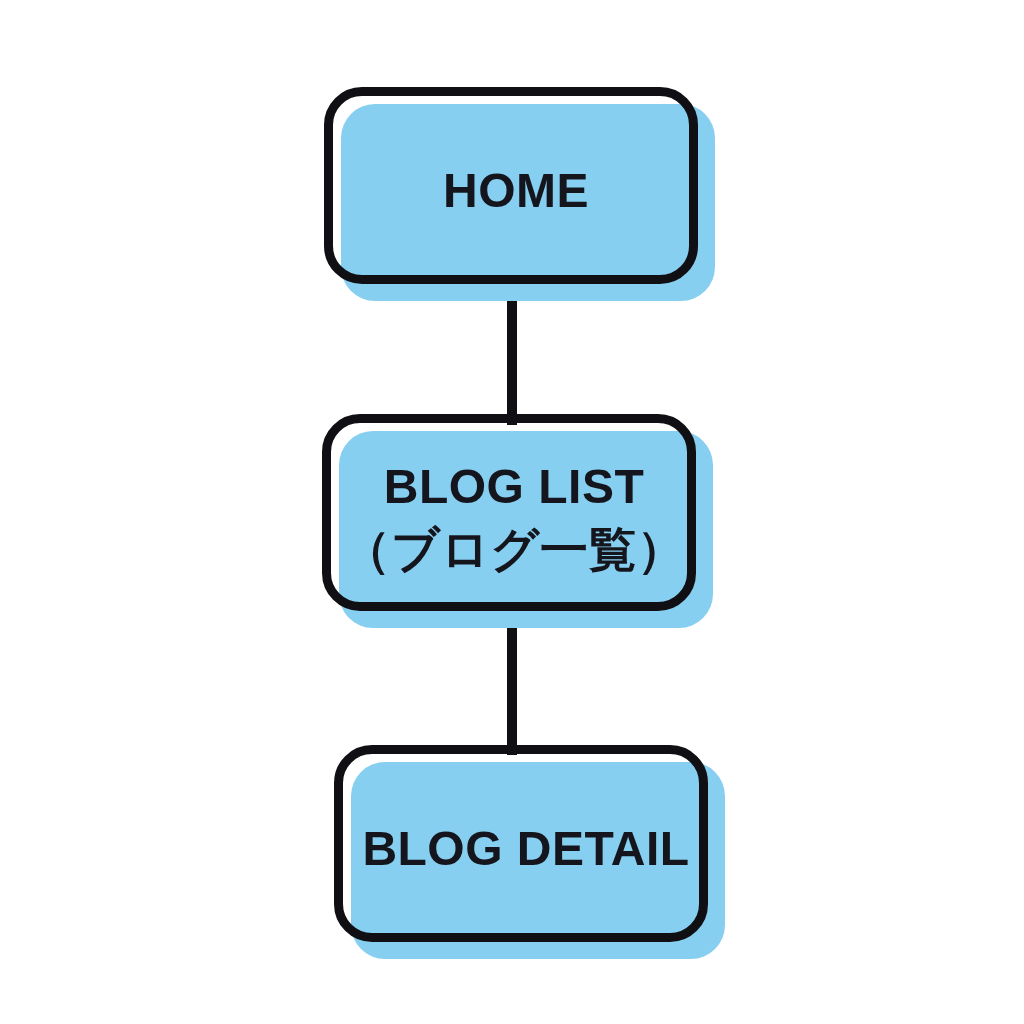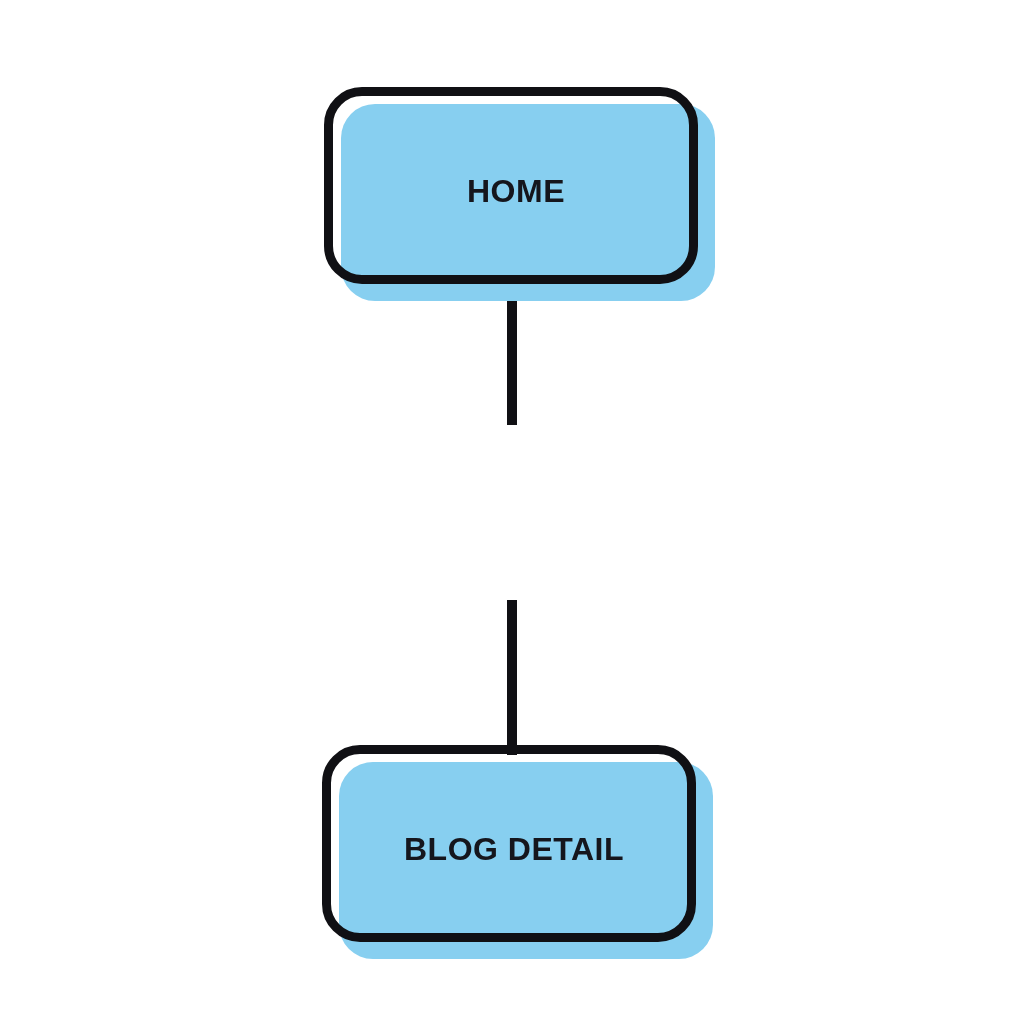--- a/index.html
+++ b/index.html
@@ -28,21 +28,21 @@
   .connector-1 { left: 507px; top: 275px; height: 150px; }
   .connector-2 { left: 507px; top: 600px; height: 155px; }
   .node {
     position: absolute;
     width: 374px;
     height: 197px;
     z-index: 1;
   }
   .node-1 { left: 324px; top: 87px; }
   .node-2 { left: 322px; top: 414px; }
-  .node-3 { left: 322px; top: 745px; }
+  .node-3 { left: 334px; top: 745px; }
   .node-fill {
     position: absolute;
     left: 17px;
     top: 17px;
     width: 100%;
     height: 100%;
     background: var(--node-fill);
     border-radius: 34px;
   }
   .node-outline {
@@ -56,41 +56,49 @@
     inset: 0;
     padding-top: 12px;
     padding-left: 10px;
     display: flex;
     flex-direction: column;
     align-items: center;
     justify-content: center;
     text-align: center;
     color: var(--text);
     font-weight: 700;
-    font-size: 32px;
+    font-size: 48px;
     line-height: 1.3;
     letter-spacing: 0.5px;
   }
 </style>
 </head>
 <body>
 
 <div class="canvas">
 
   <div class="connector connector-1"></div>
   <div class="connector connector-2"></div>
 
   <div class="node node-1">
     <div class="node-fill"></div>
     <div class="node-outline"></div>
     <div class="node-label">
       <div>HOME</div>
     </div>
   </div>
 
+  <div class="node node-2">
+    <div class="node-fill"></div>
+    <div class="node-outline"></div>
+    <div class="node-label">
+      <div>BLOG LIST</div>
+      <div>（ブログ一覧）</div>
+    </div>
+  </div>
 
   <div class="node node-3">
     <div class="node-fill"></div>
     <div class="node-outline"></div>
     <div class="node-label">
       <div>BLOG DETAIL</div>
     </div>
   </div>
 
 </div>

